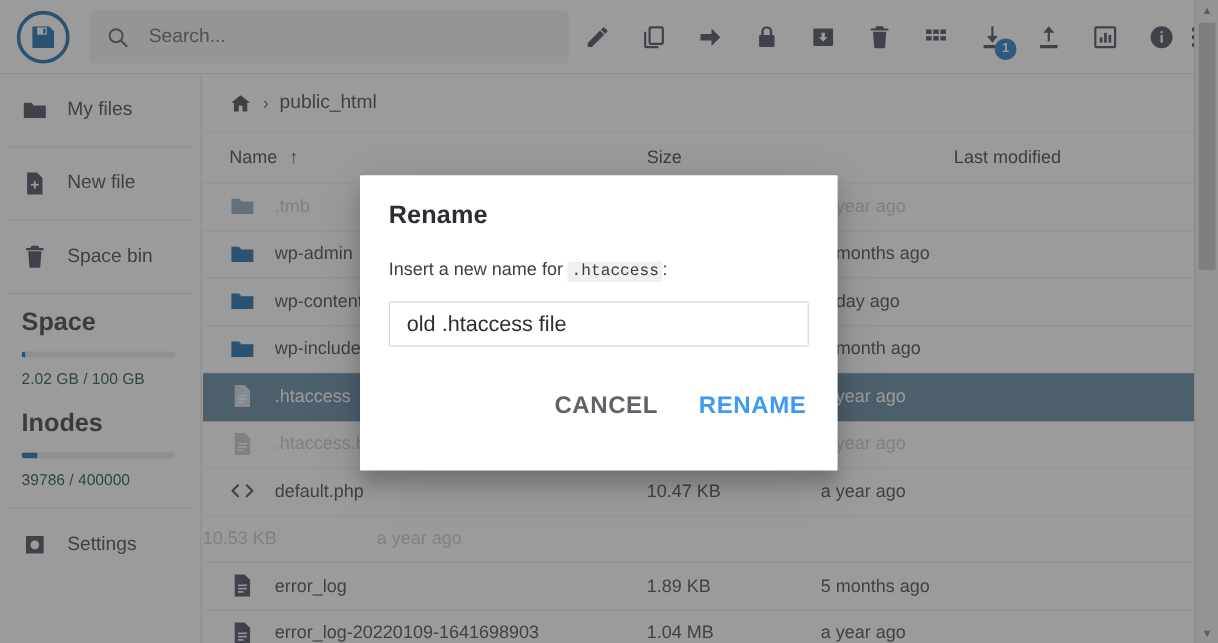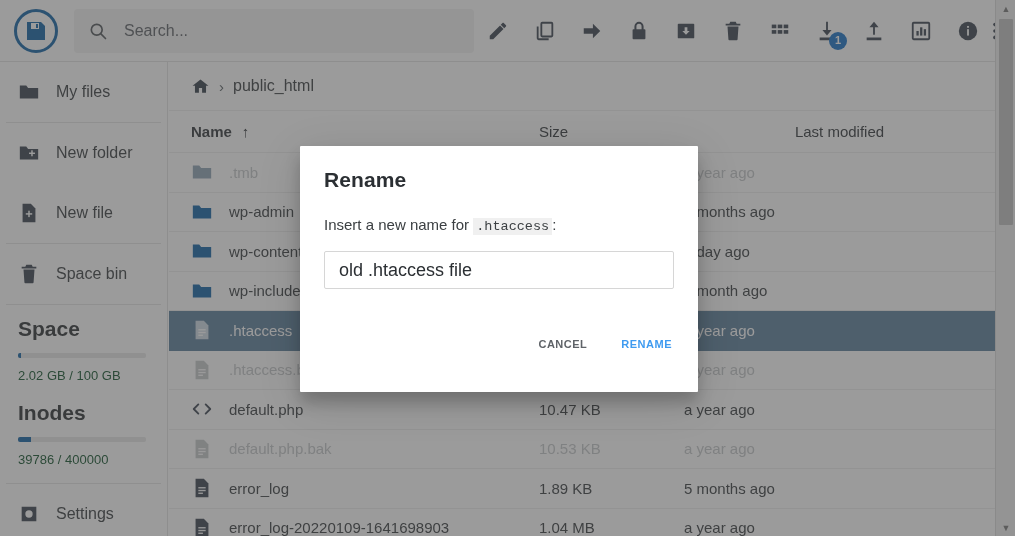--- a/index.html
+++ b/index.html
@@ -132,21 +132,21 @@
   .breadcrumb .home svg { width: 19px; height: 19px; display: block; }
   .breadcrumb .chev { margin: 0 9px; color: #5c6368; font-size: 15px; }
   .breadcrumb .crumb { font-size: 16px; color: #3c4043; }
 
   .thead {
     height: 42px;
     display: flex; align-items: center;
     border-bottom: 1px solid #ededed;
     font-size: 15px; color: #34383c;
   }
-  .th-name { width: 370px; padding-left: 22px; display: flex; align-items: center; font-weight: bold; }
+  .th-name { width: 370px; padding-left: 22px; display: flex; align-items: center; font-weight: normal; }
   .th-name .sortarrow { margin-left: 10px; font-size: 15px; }
   .th-size { width: 145px; }
   .th-mod  { flex: 1; text-align: center; }
 
   .row {
     height: 39.5px;
     display: flex; align-items: center;
     border-bottom: 1px solid #eeeeee;
     font-size: 15px; color: #3c4043;
     cursor: pointer;
@@ -228,21 +228,21 @@
     outline: none;
     background: #fff;
   }
   .dlg-actions {
     position: absolute; right: 22px; bottom: 36px;
     display: flex; align-items: center; gap: 26px;
   }
   .dlg-btn {
     background: none; border: none;
     font-family: "Liberation Sans", sans-serif;
-    font-size: 11px; font-weight: bold;
+    font-size: 20px; font-weight: bold;
     letter-spacing: 0.5px;
     cursor: pointer;
     padding: 6px 4px;
     margin-top: 48px;
   }
   .btn-cancel { color: #5f6368; }
   .btn-confirm { color: #3f9bf0; }
 </style>
 </head>
 <body>
@@ -372,30 +372,20 @@
     <div class="side-item">
       <span class="ic ico-file">
         <svg viewBox="0 0 24 24" fill="currentColor">
             <path d="M2 5h7l2 2.5h11V19H2V5z"></path>
           </svg>
       </span>
       <span class="lbl">My files</span>
     </div>
     <div class="side-sep"></div>
 
-    <div class="side-item">
-      <span class="ic ico-file">
-        <svg viewBox="0 0 24 24" fill="currentColor">
-            <path d="M2 5h7l2 2.5h11V19H2V5z"></path>
-            <rect x="12" y="11.5" width="6.5" height="1.6" fill="#fff"></rect>
-            <rect x="14.45" y="9.05" width="1.6" height="6.5" fill="#fff"></rect>
-          </svg>
-      </span>
-      <span class="lbl">New folder</span>
-    </div>
 
     <div class="side-item">
       <span class="ic ico-file">
         <svg viewBox="0 0 24 24" fill="currentColor">
             <path d="M5 2h9l5 5v15H5V2z"></path>
             <rect x="8.5" y="12.2" width="7" height="1.6" fill="#fff"></rect>
             <rect x="11.2" y="9.5" width="1.6" height="7" fill="#fff"></rect>
           </svg>
       </span>
       <span class="lbl">New file</span>
@@ -546,31 +536,20 @@
                 <polyline points="8,7 3,12 8,17"></polyline>
                 <polyline points="16,7 21,12 16,17"></polyline>
               </svg>
             </span>
             <span class="nm">default.php</span>
           </div>
           <div class="c-size">10.47 KB</div>
           <div class="c-mod">a year ago</div>
         </div>
         <div class="row dim">
-          <div class="c-name">
-            <span class="fi ico-file-dim">
-              <svg viewBox="0 0 24 24" fill="currentColor">
-                <path d="M5 2h9l5 5v15H5V2z"></path>
-                <rect x="8" y="11" width="8" height="1.5" fill="#fff" opacity=".95"></rect>
-                <rect x="8" y="14" width="8" height="1.5" fill="#fff" opacity=".95"></rect>
-                <rect x="8" y="17" width="5" height="1.5" fill="#fff" opacity=".95"></rect>
-              </svg>
-            </span>
-            <span class="nm">default.php.bak</span>
-          </div>
           <div class="c-size">10.53 KB</div>
           <div class="c-mod">a year ago</div>
         </div>
         <div class="row">
           <div class="c-name">
             <span class="fi ico-file">
               <svg viewBox="0 0 24 24" fill="currentColor">
                 <path d="M5 2h9l5 5v15H5V2z"></path>
                 <rect x="8" y="11" width="8" height="1.5" fill="#fff" opacity=".95"></rect>
                 <rect x="8" y="14" width="8" height="1.5" fill="#fff" opacity=".95"></rect>

